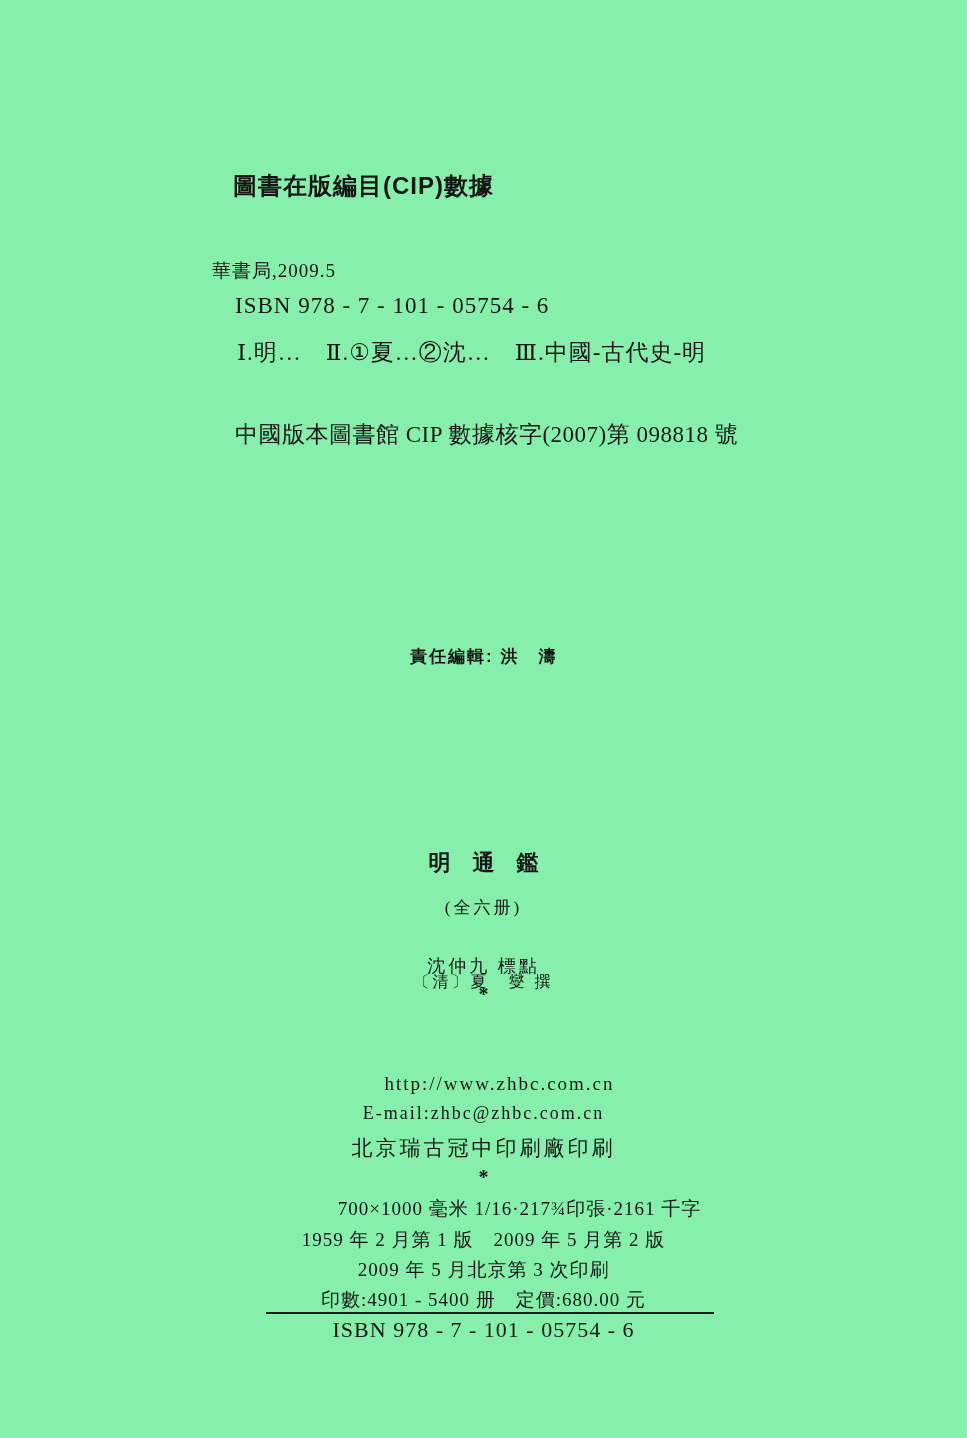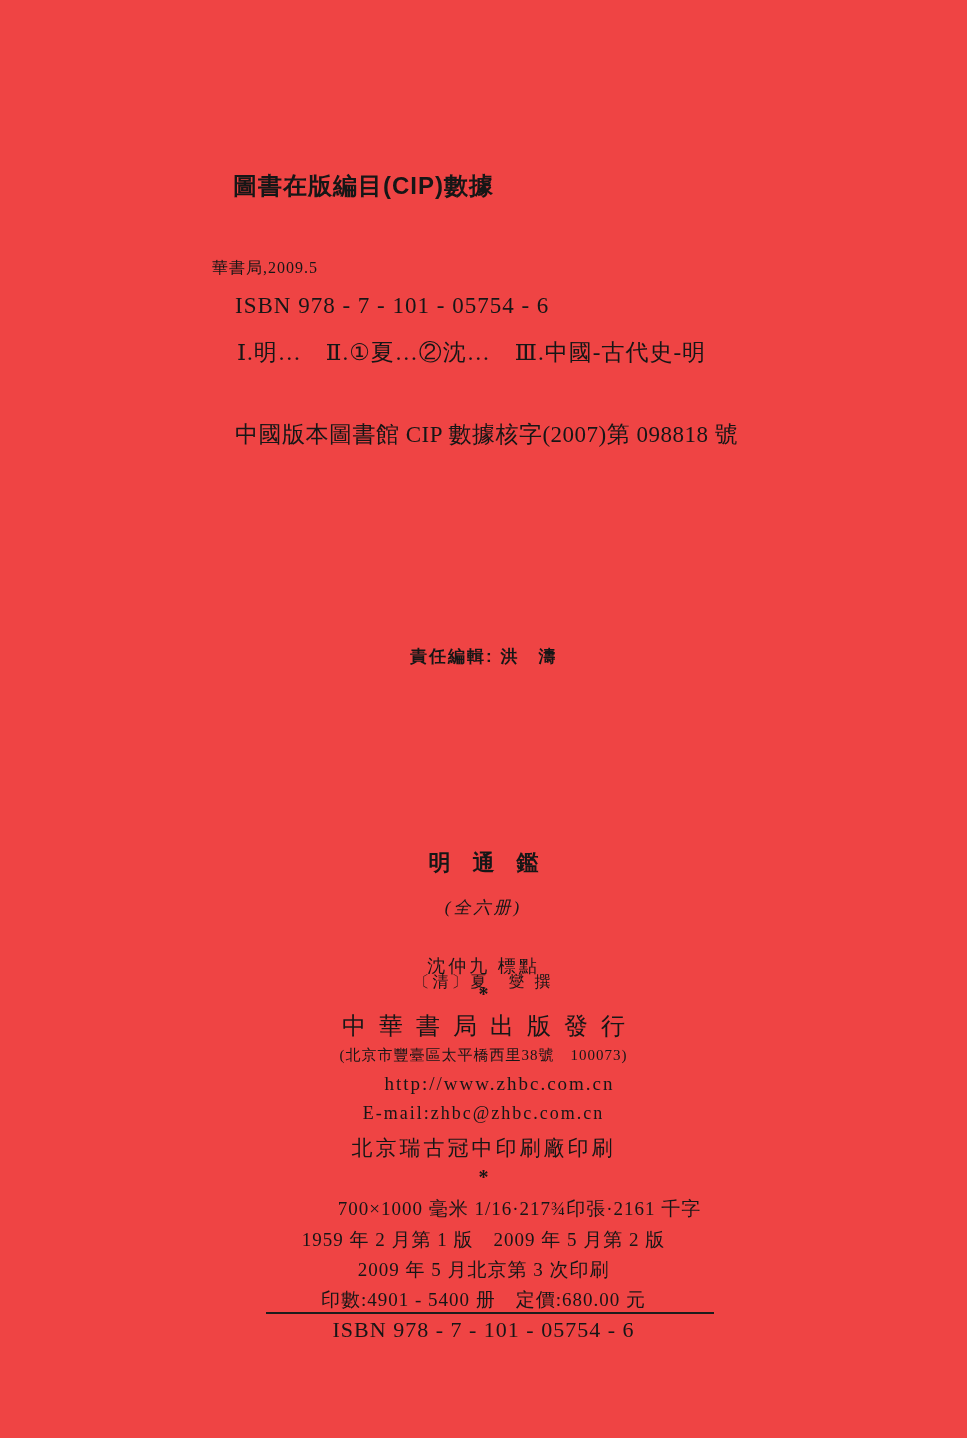--- a/index.html
+++ b/index.html
@@ -1,51 +1,51 @@
 <!DOCTYPE html>
 <html><head>
 <meta charset="utf-8">
 <style>
   html, body { margin: 0; padding: 0; background: #e8e8e6; }
   .page {
     position: relative;
     width: 967px;
     height: 1438px;
     margin: 0 auto;
-    background: #ef4444;
+    background: #86efac;
     color: #161616;
     font-family: "Liberation Serif", "DejaVu Serif", serif;
     overflow: hidden;
   }
   .abs { position: absolute; white-space: nowrap; }
   .centered { left: 0; width: 967px; text-align: center; }
 
   
   .cip-heading {
     left: 233px; top: 170px;
     font-family: "Liberation Sans", "DejaVu Sans", sans-serif;
     font-weight: bold; font-size: 24px; letter-spacing: 1px;
   }
   .cip-entry-1 { left: 233px; top: 224px; font-size: 23px; letter-spacing: 1px; }
-  .cip-entry-2 { left: 212px; top: 258px; font-size: 16px; letter-spacing: 1px; }
+  .cip-entry-2 { left: 212px; top: 258px; font-size: 19px; letter-spacing: 1px; }
   .cip-isbn    { left: 235px; top: 293px; font-size: 23px; letter-spacing: 1px; }
   .cip-class-1 { left: 237px; top: 337px; font-size: 23px; letter-spacing: 1px; }
   .cip-class-2 { left: 212px; top: 371px; font-size: 23px; letter-spacing: 1px; }
   .cip-record  { left: 235px; top: 419px; font-size: 23px; letter-spacing: 0.5px; }
 
   
   .editor-line {
     left: 410px; top: 645px;
     font-family: "Liberation Sans", "DejaVu Sans", sans-serif;
     font-weight: bold; font-size: 17px; letter-spacing: 2px;
   }
 
   
   .book-title   { top: 848px; font-size: 22px; font-weight: bold; letter-spacing: 22px; text-indent: 22px; }
-  .volumes-note { top: 896px; font-size: 17px; letter-spacing: 3px; font-style: italic; }
+  .volumes-note { top: 896px; font-size: 17px; letter-spacing: 3px; }
   .author-line  { top: 924px; font-size: 16px; letter-spacing: 3px; margin-top: 48px; }
   .punct-line   { top: 954px; font-size: 18px; letter-spacing: 3px; }
 
   .asterisk-1 { top: 983px;  font-size: 20px; font-weight: bold; }
   .asterisk-2 { top: 1166px; font-size: 20px; font-weight: bold; }
 
   .publisher-line { top: 1010px; font-size: 24px; letter-spacing: 13px; text-indent: 13px; }
   .address-line   { top: 1046px; font-size: 15px; letter-spacing: 1px; }
   .website-line   { top: 1073px; font-size: 19px; letter-spacing: 2px; word-spacing: 3px; padding-left: 16px; }
   .email-line     { top: 1103px; font-size: 18px; letter-spacing: 2px; word-spacing: 3px; }
@@ -80,22 +80,20 @@
     <span>責任編輯:</span>
     <span>洪　濤</span>
   </div>
 
   <div class="abs centered book-title">明通鑑</div>
   <div class="abs centered volumes-note">(全六册)</div>
   <div class="abs centered author-line">〔清〕夏　燮 撰</div>
   <div class="abs centered punct-line">沈仲九 標點</div>
 
   <div class="abs centered asterisk-1">*</div>
-  <div class="abs centered publisher-line">中華書局出版發行</div>
-  <div class="abs centered address-line">(北京市豐臺區太平橋西里38號　100073)</div>
   <div class="abs centered website-line">http://www.zhbc.com.cn</div>
   <div class="abs centered email-line">E-mail:zhbc@zhbc.com.cn</div>
   <div class="abs centered printer-line">北京瑞古冠中印刷廠印刷</div>
 
   <div class="abs centered asterisk-2">*</div>
   <div class="abs centered format-line">700×1000 毫米 1/16·217¾印張·2161 千字</div>
   <div class="abs centered edition-line">1959 年 2 月第 1 版　2009 年 5 月第 2 版</div>
   <div class="abs centered printing-line">2009 年 5 月北京第 3 次印刷</div>
   <div class="abs centered copies-line">印數:4901 - 5400 册　定價:680.00 元</div>
   <div class="isbn-rule"></div>

